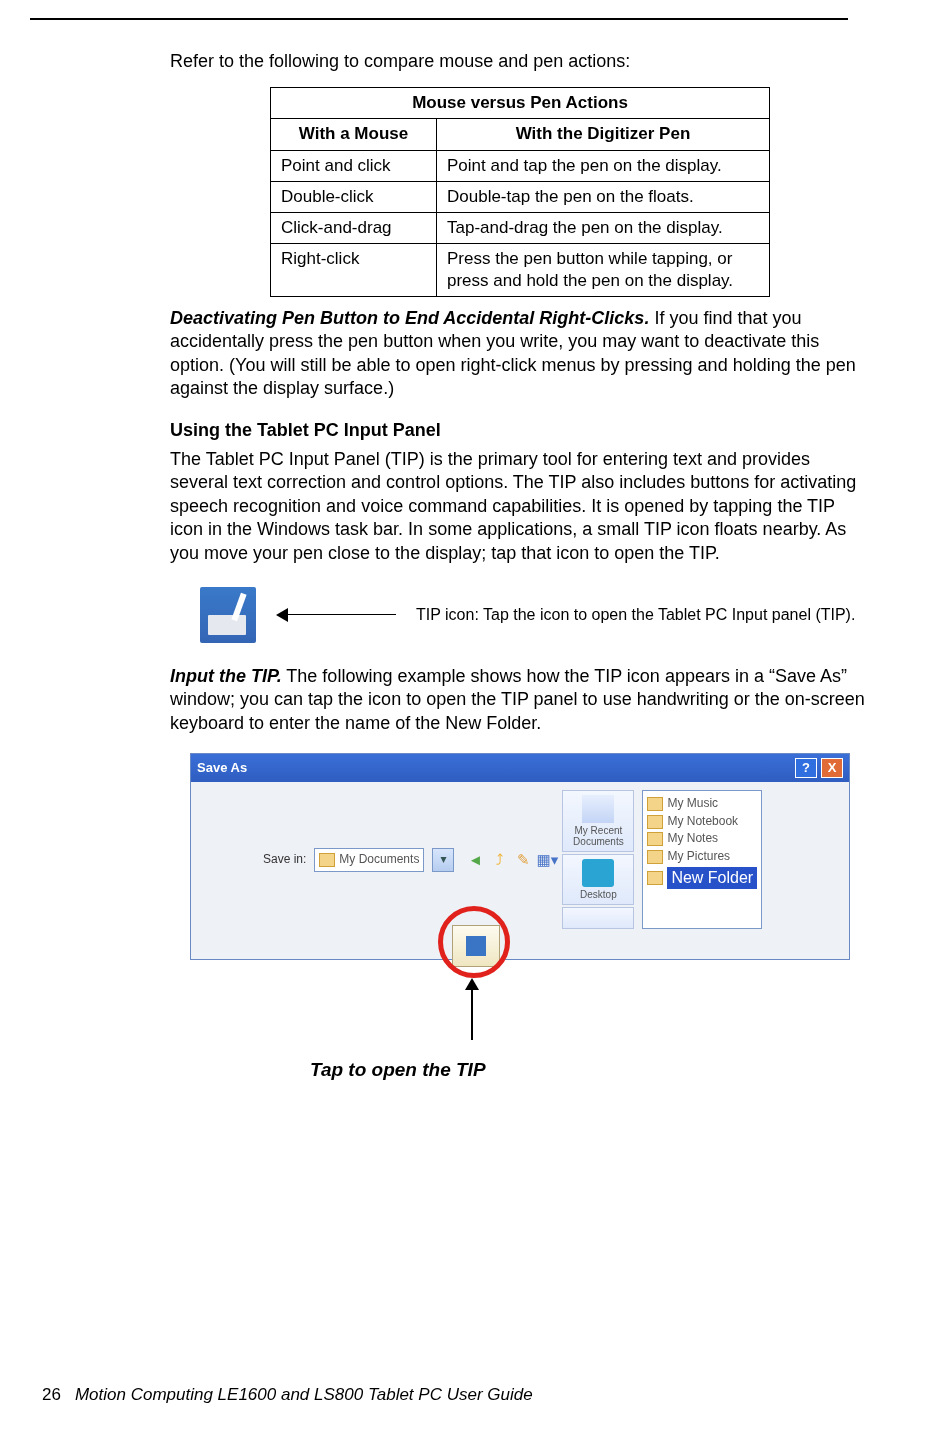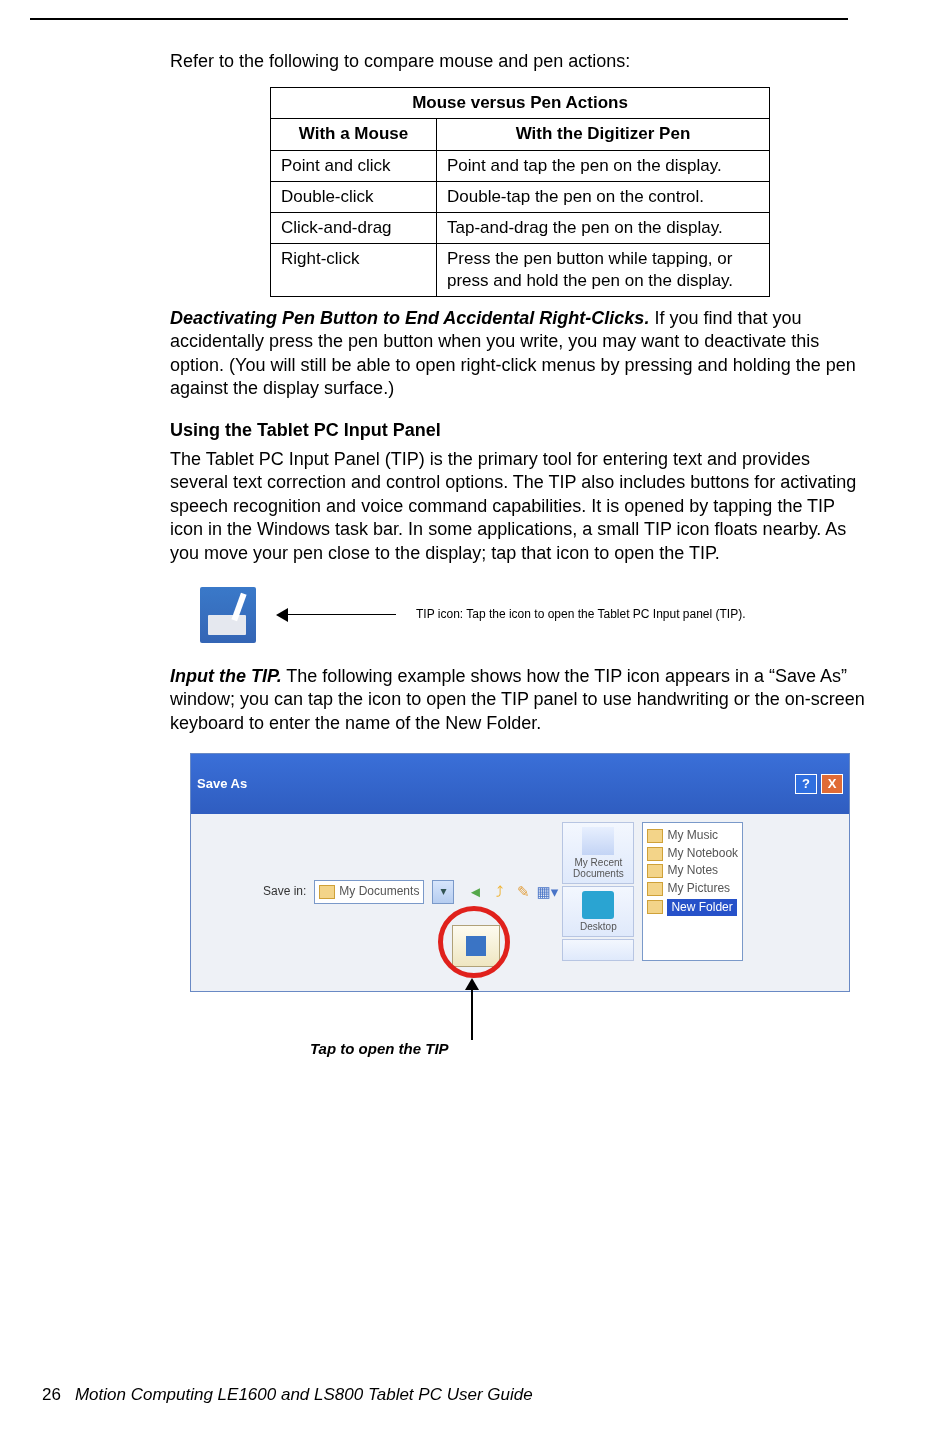--- a/index.html
+++ b/index.html
@@ -102,39 +102,39 @@
   }
   .arrow-left .head {
     position: absolute;
     top: 3px; left: 0;
     width: 0; height: 0;
     border-top: 7px solid transparent;
     border-bottom: 7px solid transparent;
     border-right: 12px solid #000;
   }
   .tip-label {
-    font-size: 12px;
+    font-size: 16px;
     line-height: 1.3;
   }
   .saveas-wrap {
     position: relative;
     margin: 12px 0 0 20px;
     width: 660px;
   }
   .saveas-window {
     border: 1px solid #6989c4;
     background: #eef1f6;
     font-family: Tahoma, Arial, sans-serif;
     font-size: 12px;
   }
   .saveas-title {
     background: linear-gradient(#3a6fd8, #2f5dc0);
     color: #fff;
     font-weight: bold;
-    padding: 20px 6px;
+    padding: 4px 6px;
     display: flex;
     align-items: center;
     justify-content: space-between;
     font-size: 13px;
   }
   .title-right { display: flex; gap: 4px; }
   .winbtn {
     width: 20px; height: 18px;
     display: inline-flex; align-items: center; justify-content: center;
     font-weight: bold; font-size: 13px;
@@ -219,21 +219,21 @@
     flex: 1;
     border: 1px solid #7a99c9;
     background: #fff;
     padding: 4px;
   }
   .frow {
     display: flex; gap: 4px; align-items: center; font-size: 12px; color: #555; padding: 1px 0;
   }
   .frow .folder-ico { width: 14px; height: 12px; }
   .newfolder {
-    background: #2651c9; color:#fff; padding: 1px 4px; font-size:12px;
+    background: #2651c9; color:#fff; padding: 1px 4px; font-size:16px;
   }
   .tip-float {
     position: absolute;
     left: 262px;
     top: 172px;
     width: 46px; height: 40px;
     border: 1px solid #b0a178;
     background: linear-gradient(#fdfbf0, #efe6c1);
     display:flex; align-items:center; justify-content:center;
   }
@@ -264,24 +264,24 @@
   .arrow-up-head {
     position:absolute; top:0; left:-6px;
     width:0; height:0;
     border-left:7px solid transparent;
     border-right:7px solid transparent;
     border-bottom:12px solid #000;
   }
   .tap-caption {
     position:absolute;
     left: 120px;
-    top: 286px;
+    top: 305px;
     font-style: italic;
     font-weight: bold;
-    font-size: 15px;
+    font-size: 19px;
     text-align: center;
   }
   .footer {
     position: absolute;
     bottom: 34px;
     left: 42px;
     font-style: italic;
     font-size: 17px;
   }
   .footer .pnum {
@@ -307,21 +307,21 @@
       <tr>
         <th class="col1">With a Mouse</th>
         <th>With the Digitizer Pen</th>
       </tr>
       <tr>
         <td>Point and click</td>
         <td>Point and tap the pen on the display.</td>
       </tr>
       <tr>
         <td>Double-click</td>
-        <td>Double-tap the pen on the control.</td>
+        <td>Double-tap the pen on the floats.</td>
       </tr>
       <tr>
         <td>Click-and-drag</td>
         <td>Tap-and-drag the pen on the display.</td>
       </tr>
       <tr>
         <td>Right-click</td>
         <td>Press the pen button while tapping, or press and hold the pen on the display.</td>
       </tr>
     </tbody>

